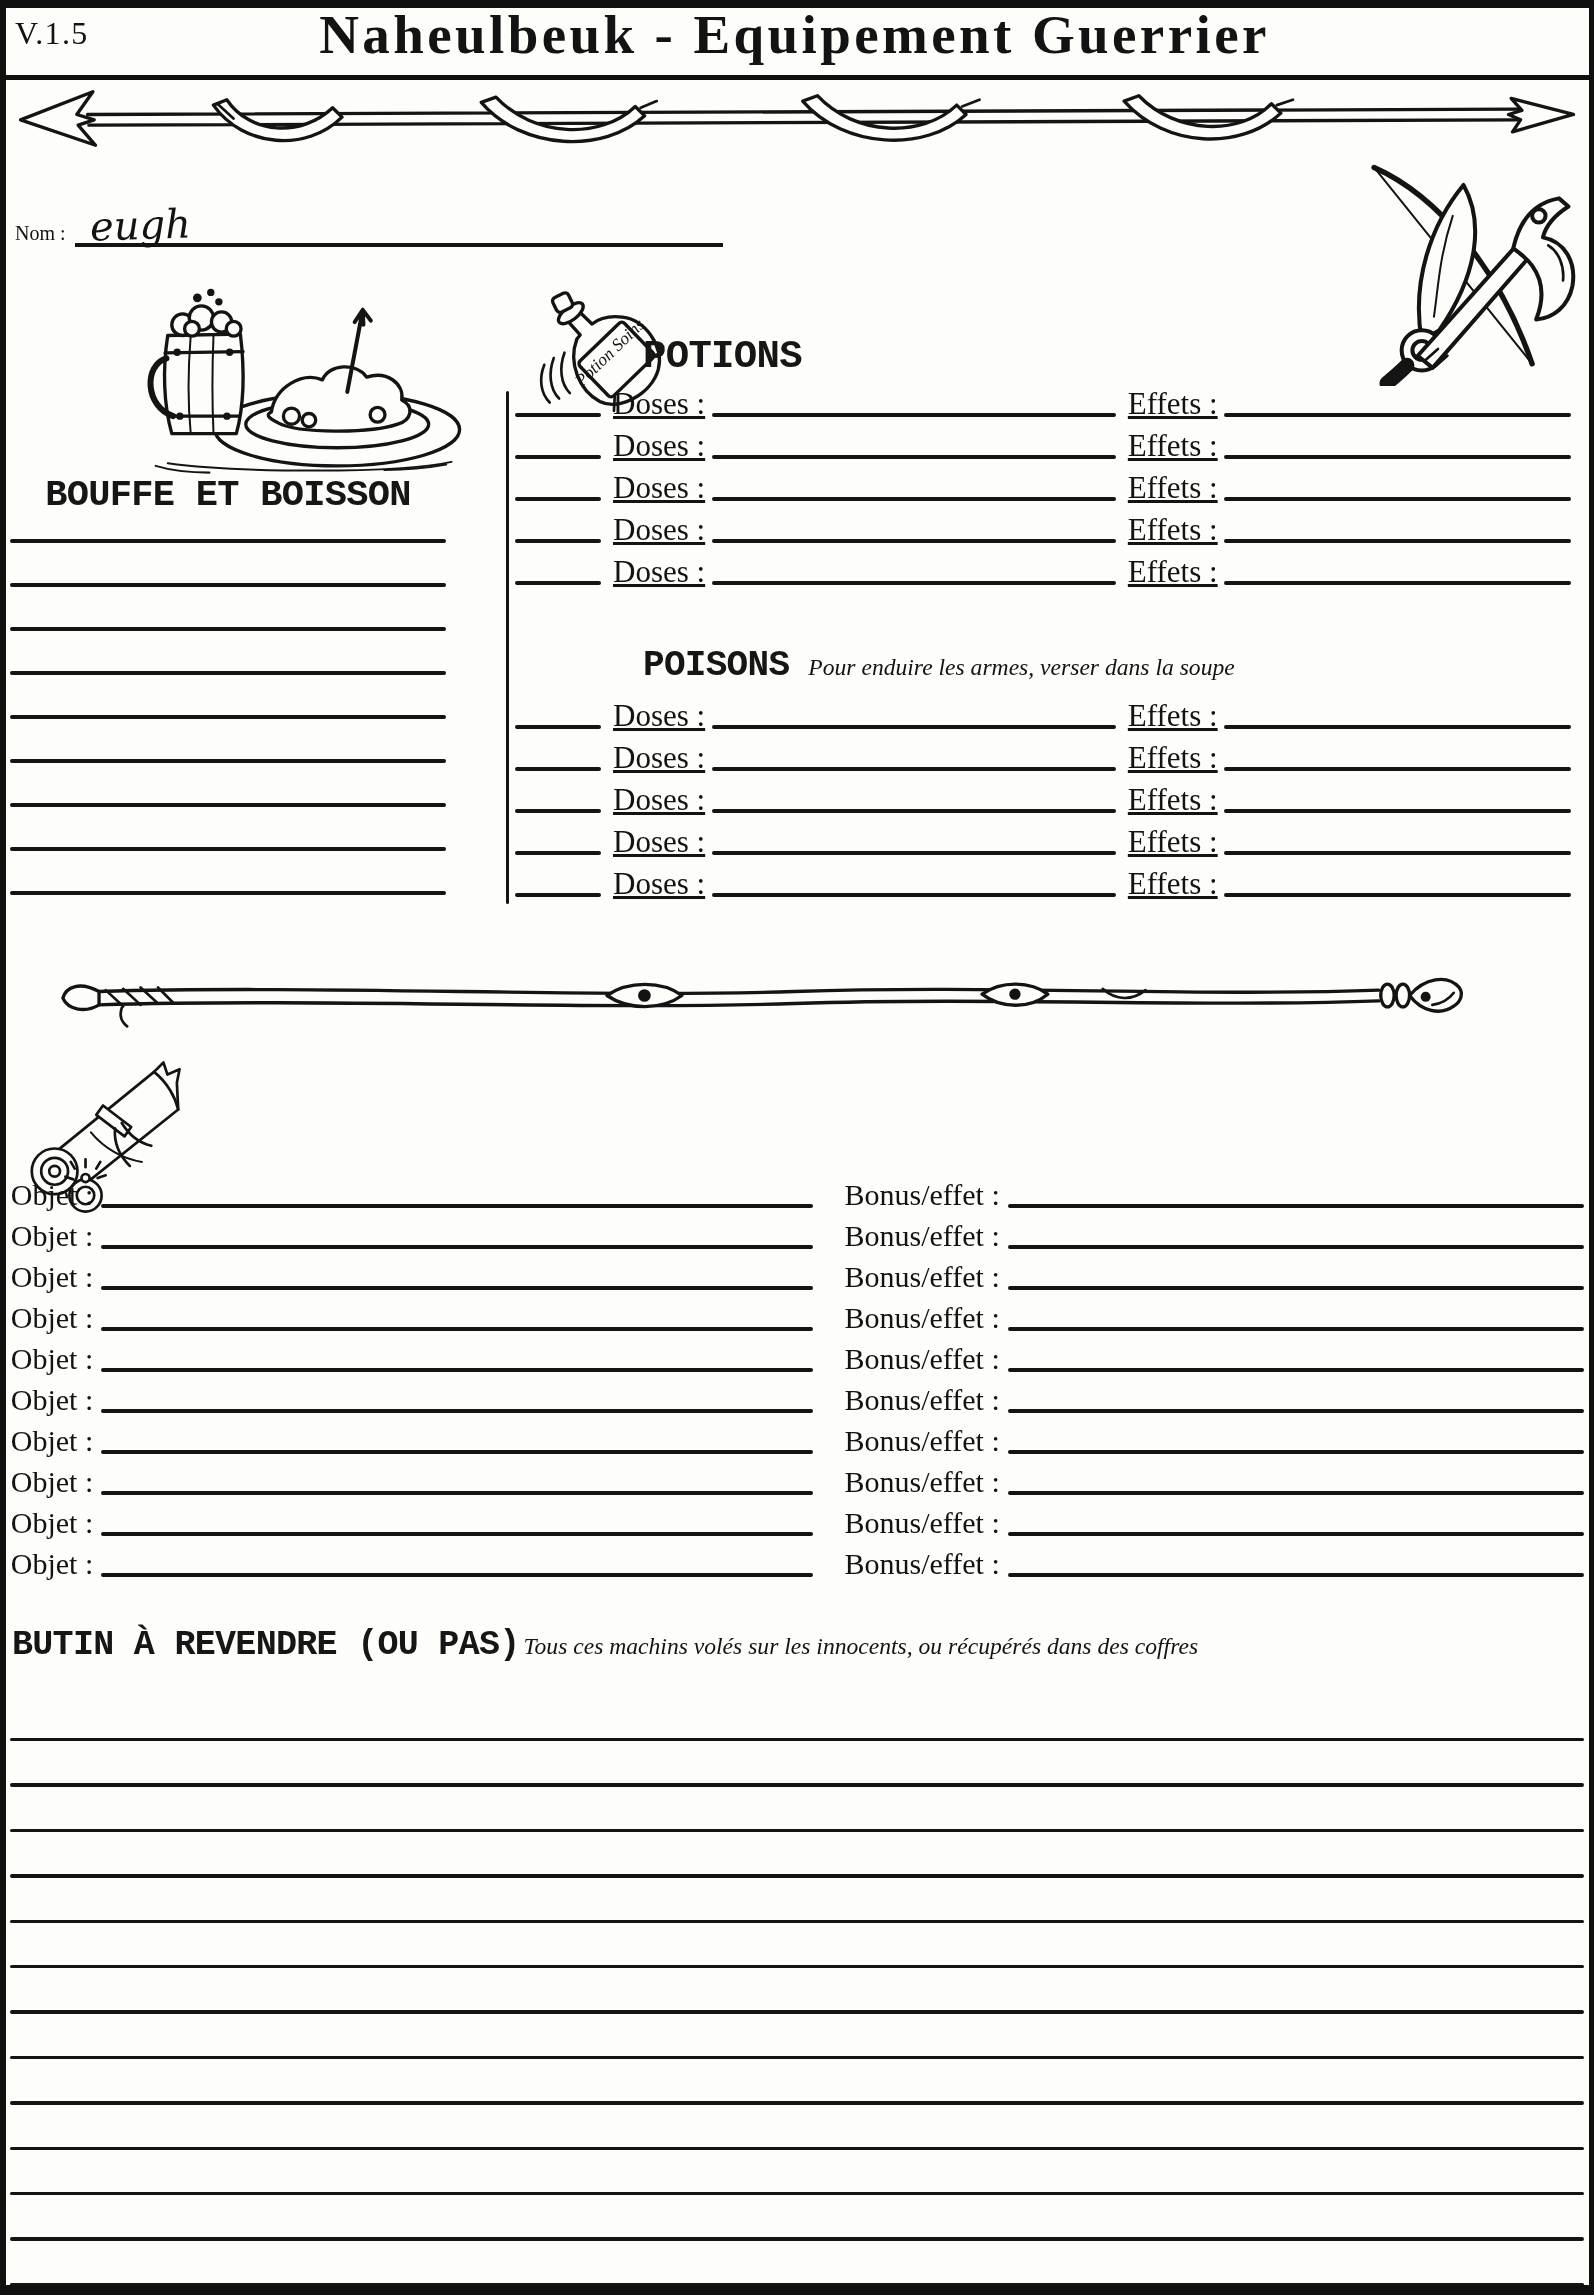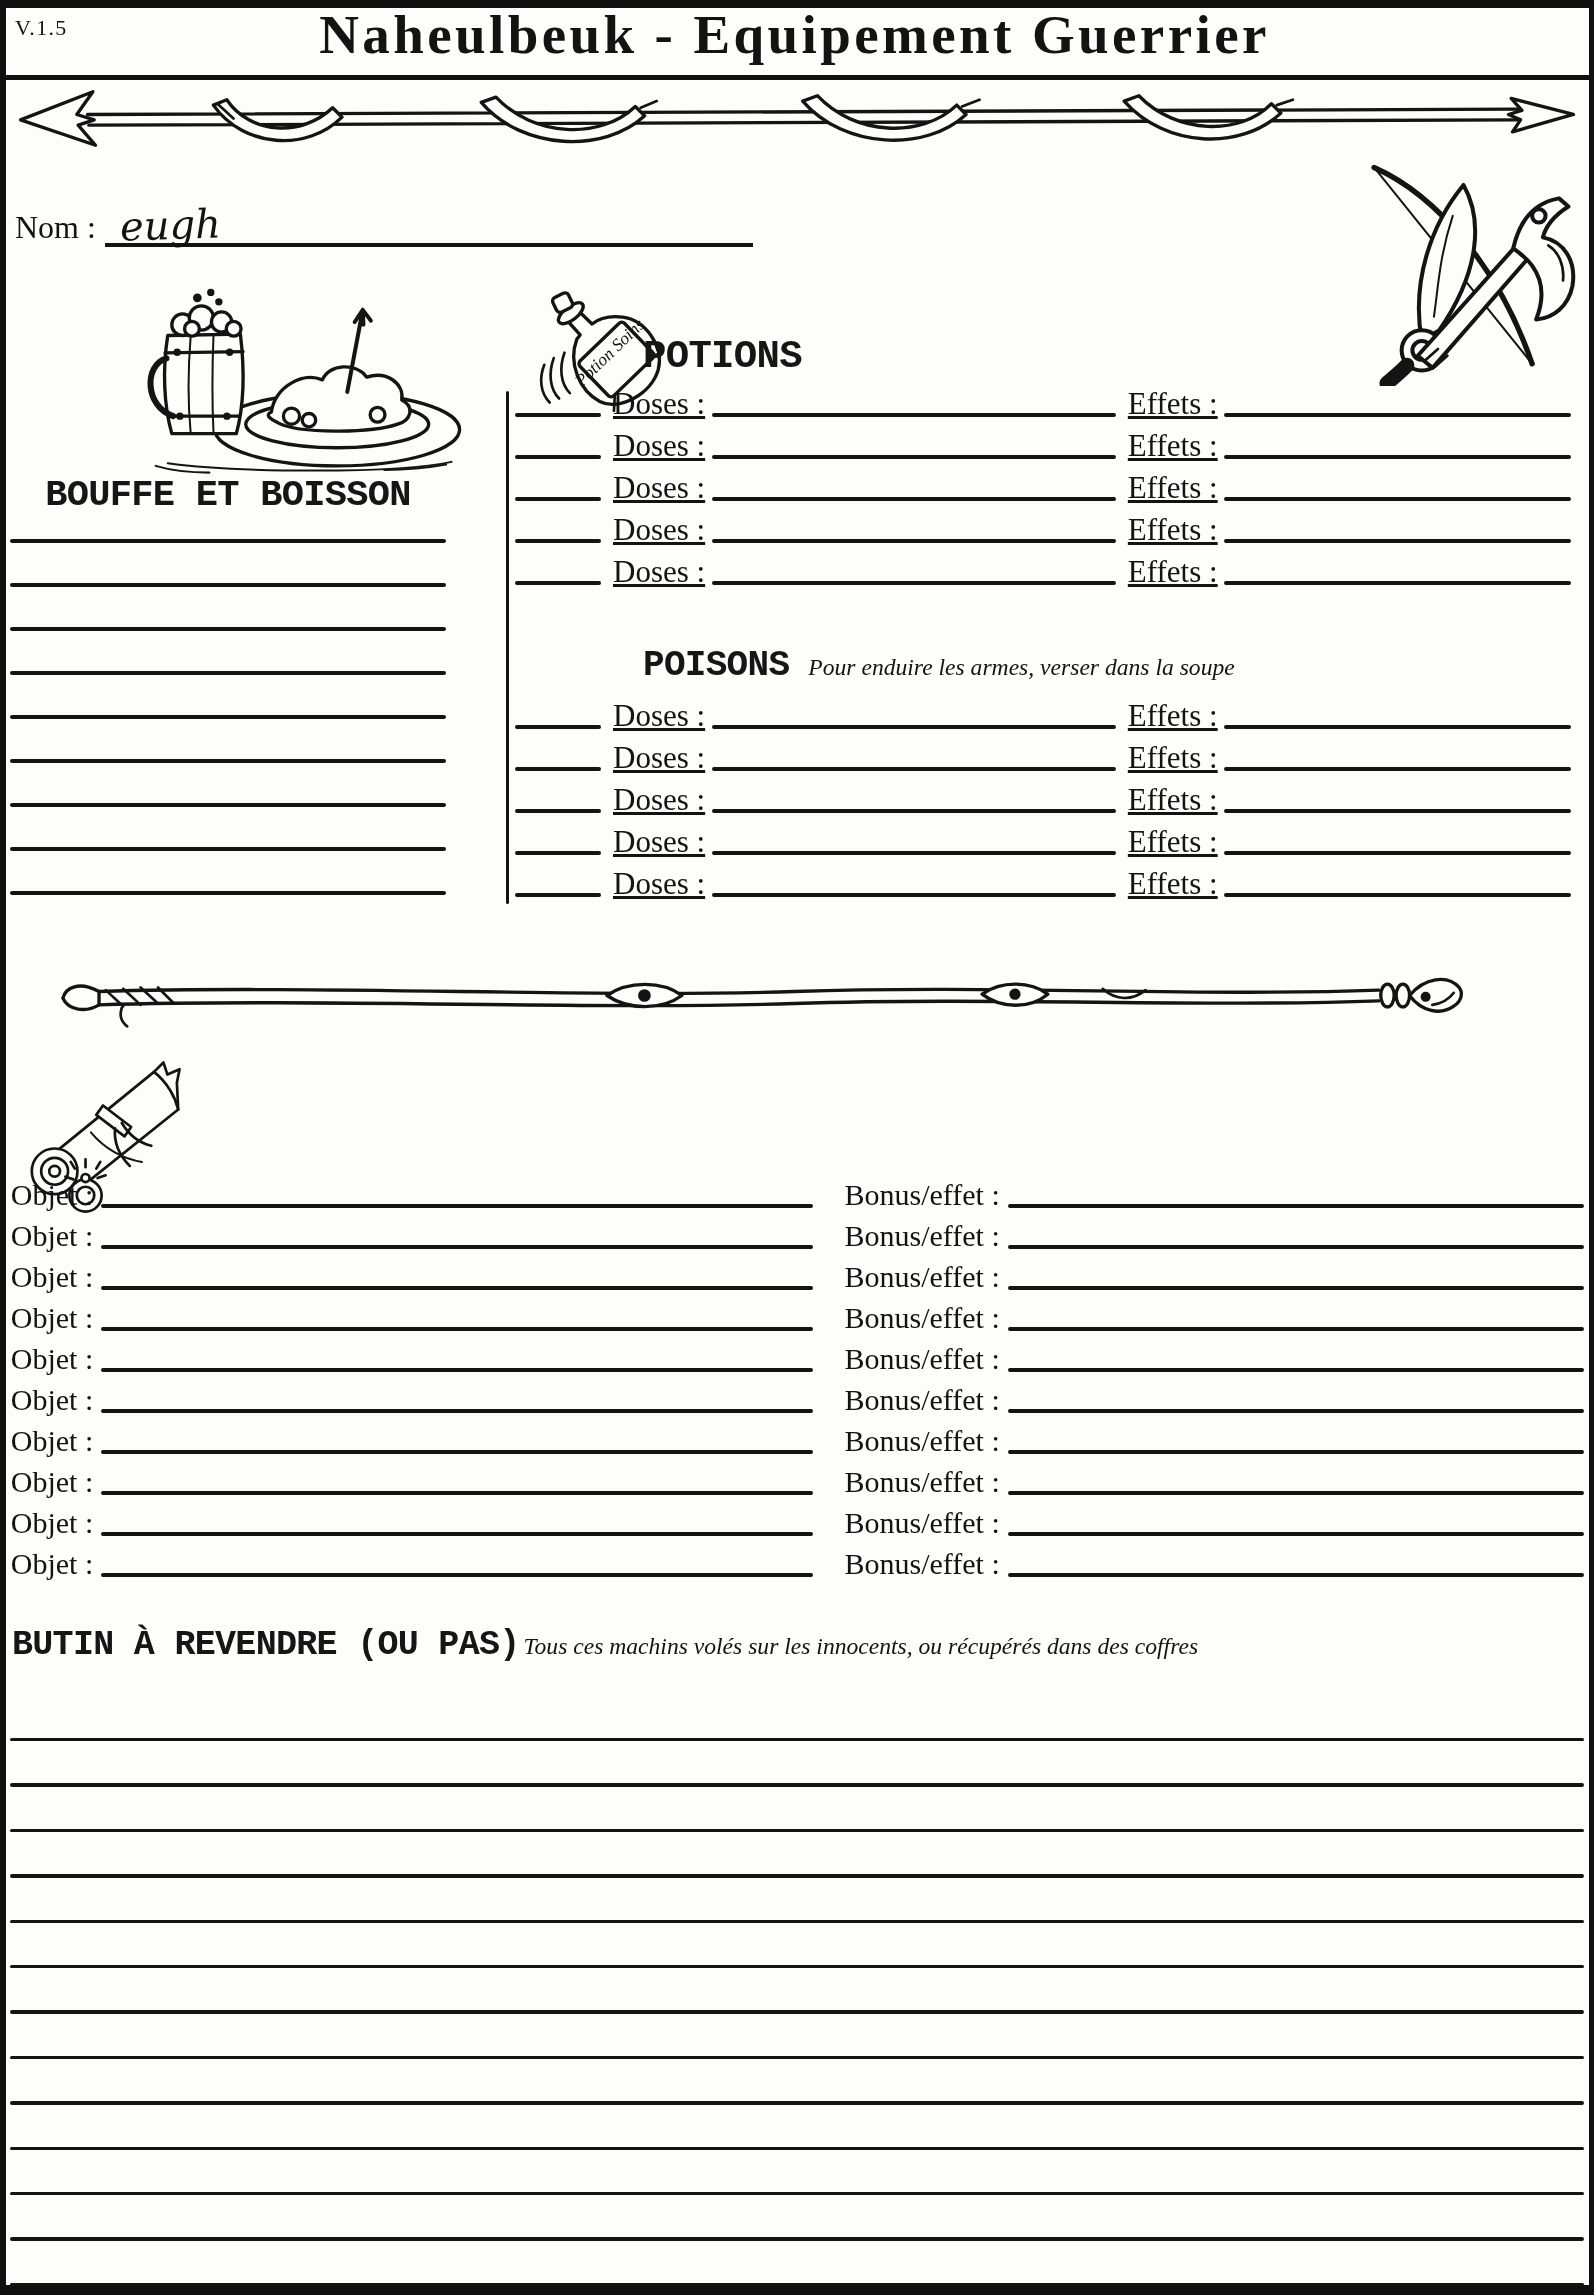--- a/index.html
+++ b/index.html
@@ -4,38 +4,38 @@
 <style>
   html,body { margin:0; padding:0; background:#9a9a9a; }
   .page {
     position:relative; width:1594px; height:2295px;
     background:#fdfdfa; overflow:hidden;
     font-family:"Liberation Serif", serif; color:#131313;
   }
   .frame { position:absolute; background:#101010; }
 
   
-  .version { position:absolute; top:15px; left:15px; font-size:22px; letter-spacing:1.3px; }
+  .version { position:absolute; top:15px; left:15px; font-size:32px; letter-spacing:1.3px; }
   .main-title {
     position:absolute; top:2.7px; left:121px; width:1347px; text-align:center;
     font-family:"Liberation Serif", serif; font-weight:bold;
     font-size:55px; letter-spacing:3.4px; white-space:nowrap;
   }
 
   
   .wline { background:#141414; height:4px; border-radius:2px; }
   .heading {
     font-family:Liberation Mono, monospace; font-weight:bold;
     color:#161616; white-space:nowrap; letter-spacing:-0.7px;
   }
   .sub { font-style:italic; font-size:23.6px; white-space:nowrap; }
 
   
   .nom-row { position:absolute; top:192px; left:15px; display:flex; align-items:flex-end; }
-  .nom-label { font-size:32px; line-height:1; padding-bottom:4px; }
+  .nom-label { font-size:20px; line-height:1; padding-bottom:4px; }
   .nom-field { width:633px; border-bottom:4.7px solid #141414; margin-left:9.4px; height:51px;
                display:flex; align-items:flex-end; padding-left:15px; }
   .nom-value { font-family:"DejaVu Serif", serif; font-style:italic; font-size:40px;
                line-height:0.9; transform:rotate(-2deg); }
 
   
   .bouffe-title { position:absolute; top:474px; left:10px; width:436px; text-align:center; font-size:37px; }
   .bouffe-lines { position:absolute; top:539px; left:10px; width:436px; }
   .bouffe-lines .wline { margin-bottom:40px; }
   .vdivider { position:absolute; left:506px; top:391px; width:3.4px; height:513px; background:#141414; border-radius:2px; }

